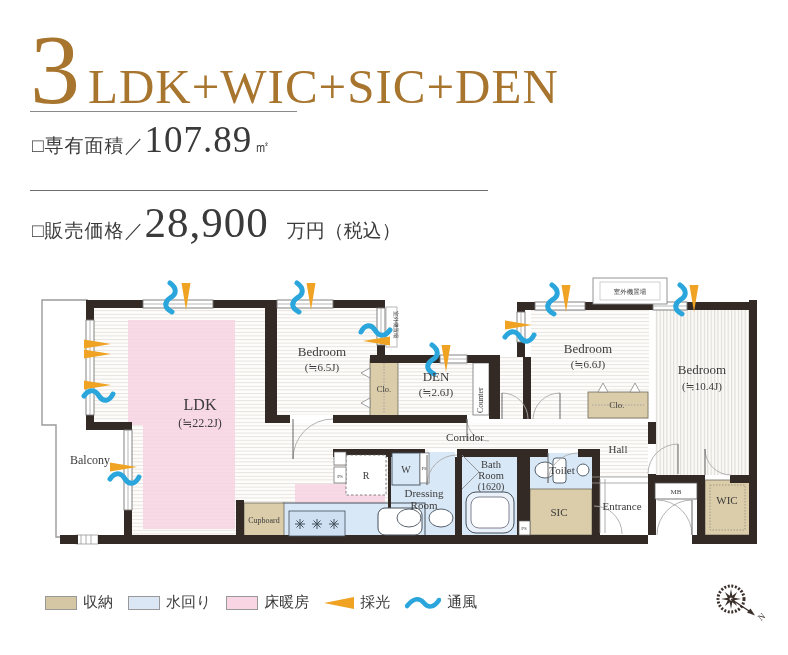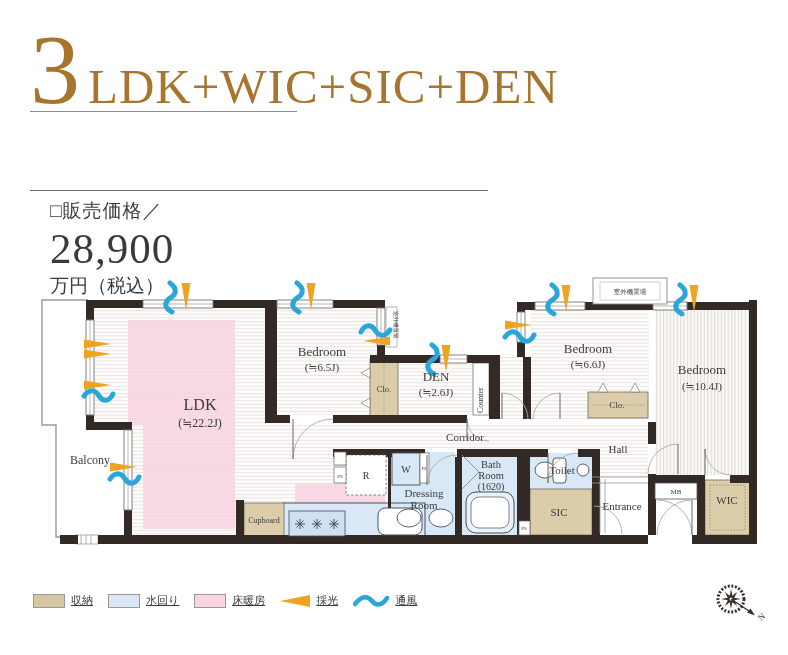--- a/index.html
+++ b/index.html
@@ -9,29 +9,29 @@
   .title{position:absolute;left:30px;top:14px;display:flex;align-items:baseline;color:#a8752e;}
   .title .t-num{font-size:100px;line-height:1;font-weight:400;}
   .title .t-rest{font-size:49px;line-height:1;letter-spacing:1px;padding-left:8px;margin-top:48px;}
   .title-underline{position:absolute;left:30px;top:111px;width:267px;height:0;border-top:1px solid #8a8a8a;}
   .spec1{position:absolute;left:32px;top:118px;display:flex;align-items:baseline;}
   .spec1 .lbl{font-size:19px;letter-spacing:1px;}
   .spec1 .big{font-size:37px;letter-spacing:1px;}
   .spec1 .unit{font-size:16px;margin-left:2px;}
   .spec2{position:absolute;left:32px;top:162px;font-size:17px;letter-spacing:1px;}
   .divider{position:absolute;left:30px;top:190px;width:458px;height:0;border-top:1px solid #6d6d6d;}
-  .spec3{position:absolute;left:32px;top:198px;display:flex;align-items:baseline;flex-direction:column;}
+  .spec3{position:absolute;left:32px;top:198px;display:flex;align-items:baseline;}
   .spec3 .lbl{font-size:19px;letter-spacing:1px;}
   .spec3 .big{font-size:43px;letter-spacing:1px;}
   .spec3 .unit{font-size:19px;margin-left:18px;}
   
   .plan{position:absolute;left:0;top:272px;}
   .plan text{fill:#3b3b3b;}
   
-  .legend{position:absolute;left:33px;top:593px;display:flex;align-items:center;font-size:11px;text-decoration:underline;}
+  .legend{position:absolute;left:45px;top:593px;display:flex;align-items:center;font-size:15px;}
   .legend .item{display:flex;align-items:center;margin-right:15px;}
   .legend .sw{width:30px;height:12px;border:1px solid #999;margin-right:6px;}
   .sw-beige{background:#d5c7a4;}
   .sw-blue{background:#dbe7f5;}
   .sw-pink{background:#f9d4e2;}
   .tri-orange{width:0;height:0;border-right:30px solid #f0a322;border-top:6px solid transparent;
               border-bottom:6px solid transparent;margin-right:6px;}
   .wave-swatch{margin-right:6px;}
   .compass{position:absolute;left:700px;top:572px;}
 </style>
@@ -39,20 +39,25 @@
 <body>
 
 <div class="page">
 
   <h1 class="title" style="margin:0;font-weight:400;">
     <span class="t-num">3</span>
       <span class="t-rest">LDK+WIC+SIC+DEN</span>
   </h1>
   <div class="title-underline"></div>
 
+  <div class="spec1">
+    <span class="lbl">□専有面積／</span>
+    <span class="big">107.89</span>
+    <span class="unit">㎡</span>
+  </div>
   <div class="divider"></div>
   <div class="spec3">
     <span class="lbl">□販売価格／</span>
     <span class="big">28,900</span>
     <span class="unit">万円（税込）</span>
   </div>
 
   <svg class="plan" width="788" height="285" viewBox="0 275 788 285" font-family="Liberation Serif, DejaVu Serif, serif" text-anchor="middle">
     <defs>
       <pattern id="hf" width="6" height="3.6" patternUnits="userSpaceOnUse">

